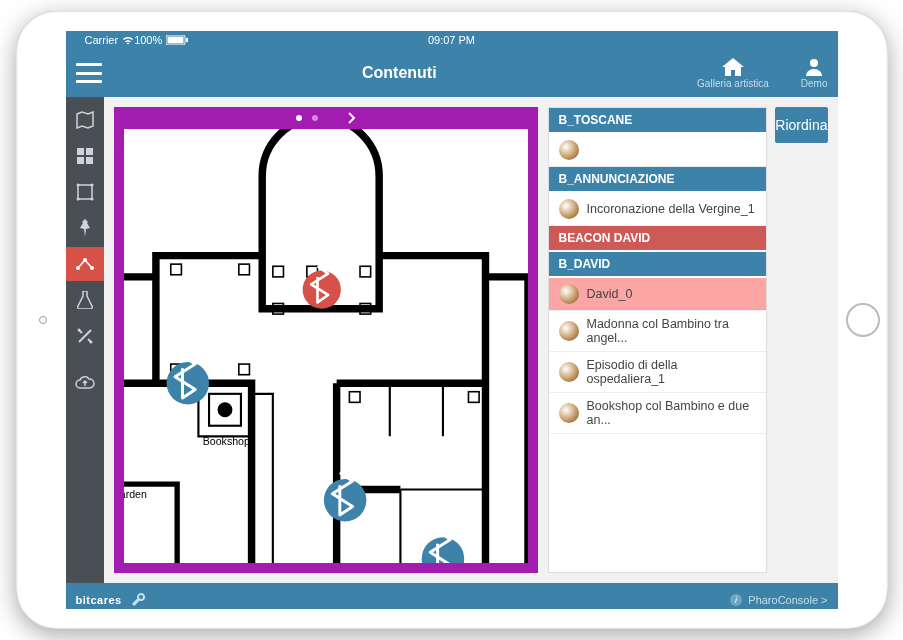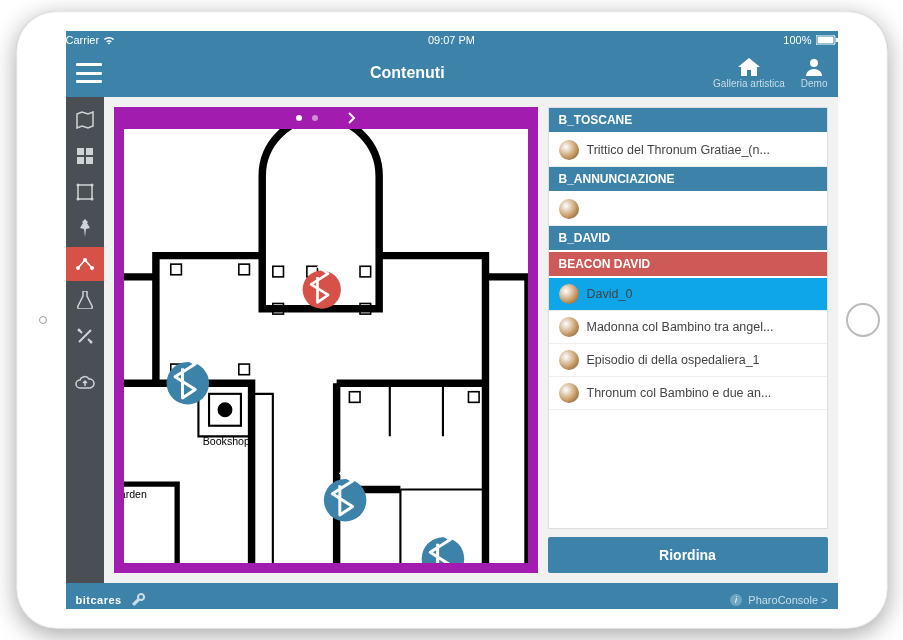--- a/index.html
+++ b/index.html
@@ -1,49 +1,49 @@
 <!DOCTYPE html>
 <html><head>
 <meta charset="utf-8">
 <style>
 *{box-sizing:border-box;margin:0;padding:0;font-family:-apple-system,BlinkMacSystemFont,"Segoe UI",Helvetica,Arial,sans-serif}
 body{background:#fff;display:flex;align-items:center;justify-content:center;width:903px;height:640px}
 .tablet-frame{width:872px;height:618px;background:#fff;border-radius:40px;box-shadow:0 6px 24px rgba(0,0,0,.35),inset 0 0 2px rgba(0,0,0,.4);padding:20px 50px;position:relative}
 .camera-dot{position:absolute;left:23px;top:50%;width:8px;height:8px;border:1px solid #999;border-radius:50%;transform:translateY(-50%)}
 .home-button{position:absolute;right:8px;top:50%;width:34px;height:34px;border:2px solid #bbb;border-radius:50%;transform:translateY(-50%)}
 .screen{width:100%;height:100%;background:#f1f1f1;position:relative;overflow:hidden}
-.status-bar{height:18px;background:#3c82a9;display:flex;align-items:center;color:#fff;font-size:11px;padding:0 0;justify-content:space-between}
+.status-bar{height:18px;background:#3c82a9;display:flex;align-items:center;color:#fff;font-size:11px;padding:0 19px;justify-content:flex-start}
 .status-left,.status-right{display:flex;gap:4px;align-items:center}
 .app-bar{height:48px;background:#3c82a9;display:flex;align-items:center;justify-content:space-between;padding:0 10px;color:#fff}
 .hamburger{width:26px;height:20px;display:flex;flex-direction:column;justify-content:space-between;cursor:pointer}
 .hamburger span{height:3px;background:#fff;border-radius:1px}
 .app-title{font-size:16px;font-weight:700}
-.app-bar-right{display:flex;gap:16px;align-items:flex-start}
+.app-bar-right{display:flex;gap:32px;align-items:flex-start}
 .app-bar-btn{display:flex;flex-direction:column;align-items:center;font-size:10px;color:#c9dde8;gap:2px}
 .content-area{display:flex;height:calc(100% - 18px - 48px - 26px)}
 .left-toolbar{width:38px;background:#4a4f55;display:flex;flex-direction:column;align-items:center;padding-top:6px;gap:2px}
 .tool-item{width:38px;height:34px;display:flex;align-items:center;justify-content:center;color:#cfd3d7;cursor:pointer}
 .tool-item.active{background:#d65148}
 .tool-item.sep{margin-top:10px}
 .main-panel{flex:1;display:flex;padding:10px;gap:10px;background:#f1f1f1;overflow:hidden}
 .floorplan-card{flex:1;background:#a21caf;position:relative;min-width:0}
 .pager{height:22px;display:flex;align-items:center;justify-content:center;gap:10px;color:#fff}
 .pager .dot{width:6px;height:6px;border-radius:50%;background:#fff;opacity:.5}
 .pager .dot.active{opacity:1}
 .floorplan-body{position:absolute;top:22px;left:10px;right:10px;bottom:10px;background:#fff;overflow:hidden}
 .floorplan-body svg{width:100%;height:100%}
-.side-panel{width:280px;display:flex;flex-direction:column;gap:8px}
+.side-panel{width:280px;display:flex;flex-direction:row;gap:8px}
 .content-list{flex:1;background:#fff;border:1px solid #ddd;overflow-y:auto}
 .list-header{background:#3c82a9;color:#fff;font-weight:600;font-size:12px;padding:5px 10px;border-bottom:2px solid #fff}
 .list-header.alert{background:#cd5a57}
 .list-row{display:flex;align-items:center;gap:8px;padding:6px 10px;border-bottom:1px solid #eee;font-size:12.5px;color:#444;cursor:pointer}
-.list-row.selected{background:#0ea5e9}
+.list-row.selected{background:#fca5a5}
 .thumb{width:20px;height:20px;border-radius:50%;flex:none;background:radial-gradient(circle at 35% 35%,#fff,#c89b66 55%,#6b4d2f)}
 .action-row{display:flex;gap:8px}
-.btn{flex:1;height:36px;border:none;color:#fff;font-size:14px;font-weight:700;cursor:pointer;border-radius:2px}
+.btn{flex:1;height:36px;border:none;color:#fff;font-size:14px;font-weight:400;cursor:pointer;border-radius:2px}
 .btn-primary{background:#3c82a9}
 .btn-secondary{background:#4a4f55}
 .footer{height:34px;background:#3c82a9;display:flex;align-items:center;justify-content:space-between;padding:0 10px;color:#c9dde8;font-size:11px}
 .footer-left{display:flex;align-items:center;gap:10px}
 .footer-right{display:flex;align-items:center;gap:6px}
 .brand{font-weight:700;color:#fff;letter-spacing:.5px}
 svg{display:block}
 </style>
 </head>
 <body>
@@ -222,43 +222,43 @@
                 </g>
             </svg>
           </div>
         </div>
 
         <div class="side-panel">
           <div class="content-list">
             <div class="list-header">B_TOSCANE</div>
             <div class="list-row">
                 <span class="thumb"></span>
-                <span>Trittico del Thronum Gratiae_(n...</span>
               </div>
             <div class="list-header">B_ANNUNCIAZIONE</div>
             <div class="list-row">
                 <span class="thumb"></span>
-              </div>
+                <span>Incoronazione della Vergine_1</span>
+              </div>
+            <div class="list-header alert">BEACON DAVID</div>
             <div class="list-header">B_DAVID</div>
-            <div class="list-header alert">BEACON DAVID</div>
             <div class="list-row selected">
                 <span class="thumb"></span>
                 <span>David_0</span>
               </div>
             <div class="list-row">
                 <span class="thumb"></span>
                 <span>Madonna col Bambino tra angel...</span>
               </div>
             <div class="list-row">
                 <span class="thumb"></span>
                 <span>Episodio di della ospedaliera_1</span>
               </div>
             <div class="list-row">
                 <span class="thumb"></span>
-                <span>Thronum col Bambino e due an...</span>
+                <span>Bookshop col Bambino e due an...</span>
               </div>
           </div>
           <div class="action-row">
             <button class="btn btn-primary">Riordina</button>
           </div>
         </div>
       </div>
     </div>
 
     <div class="footer">

